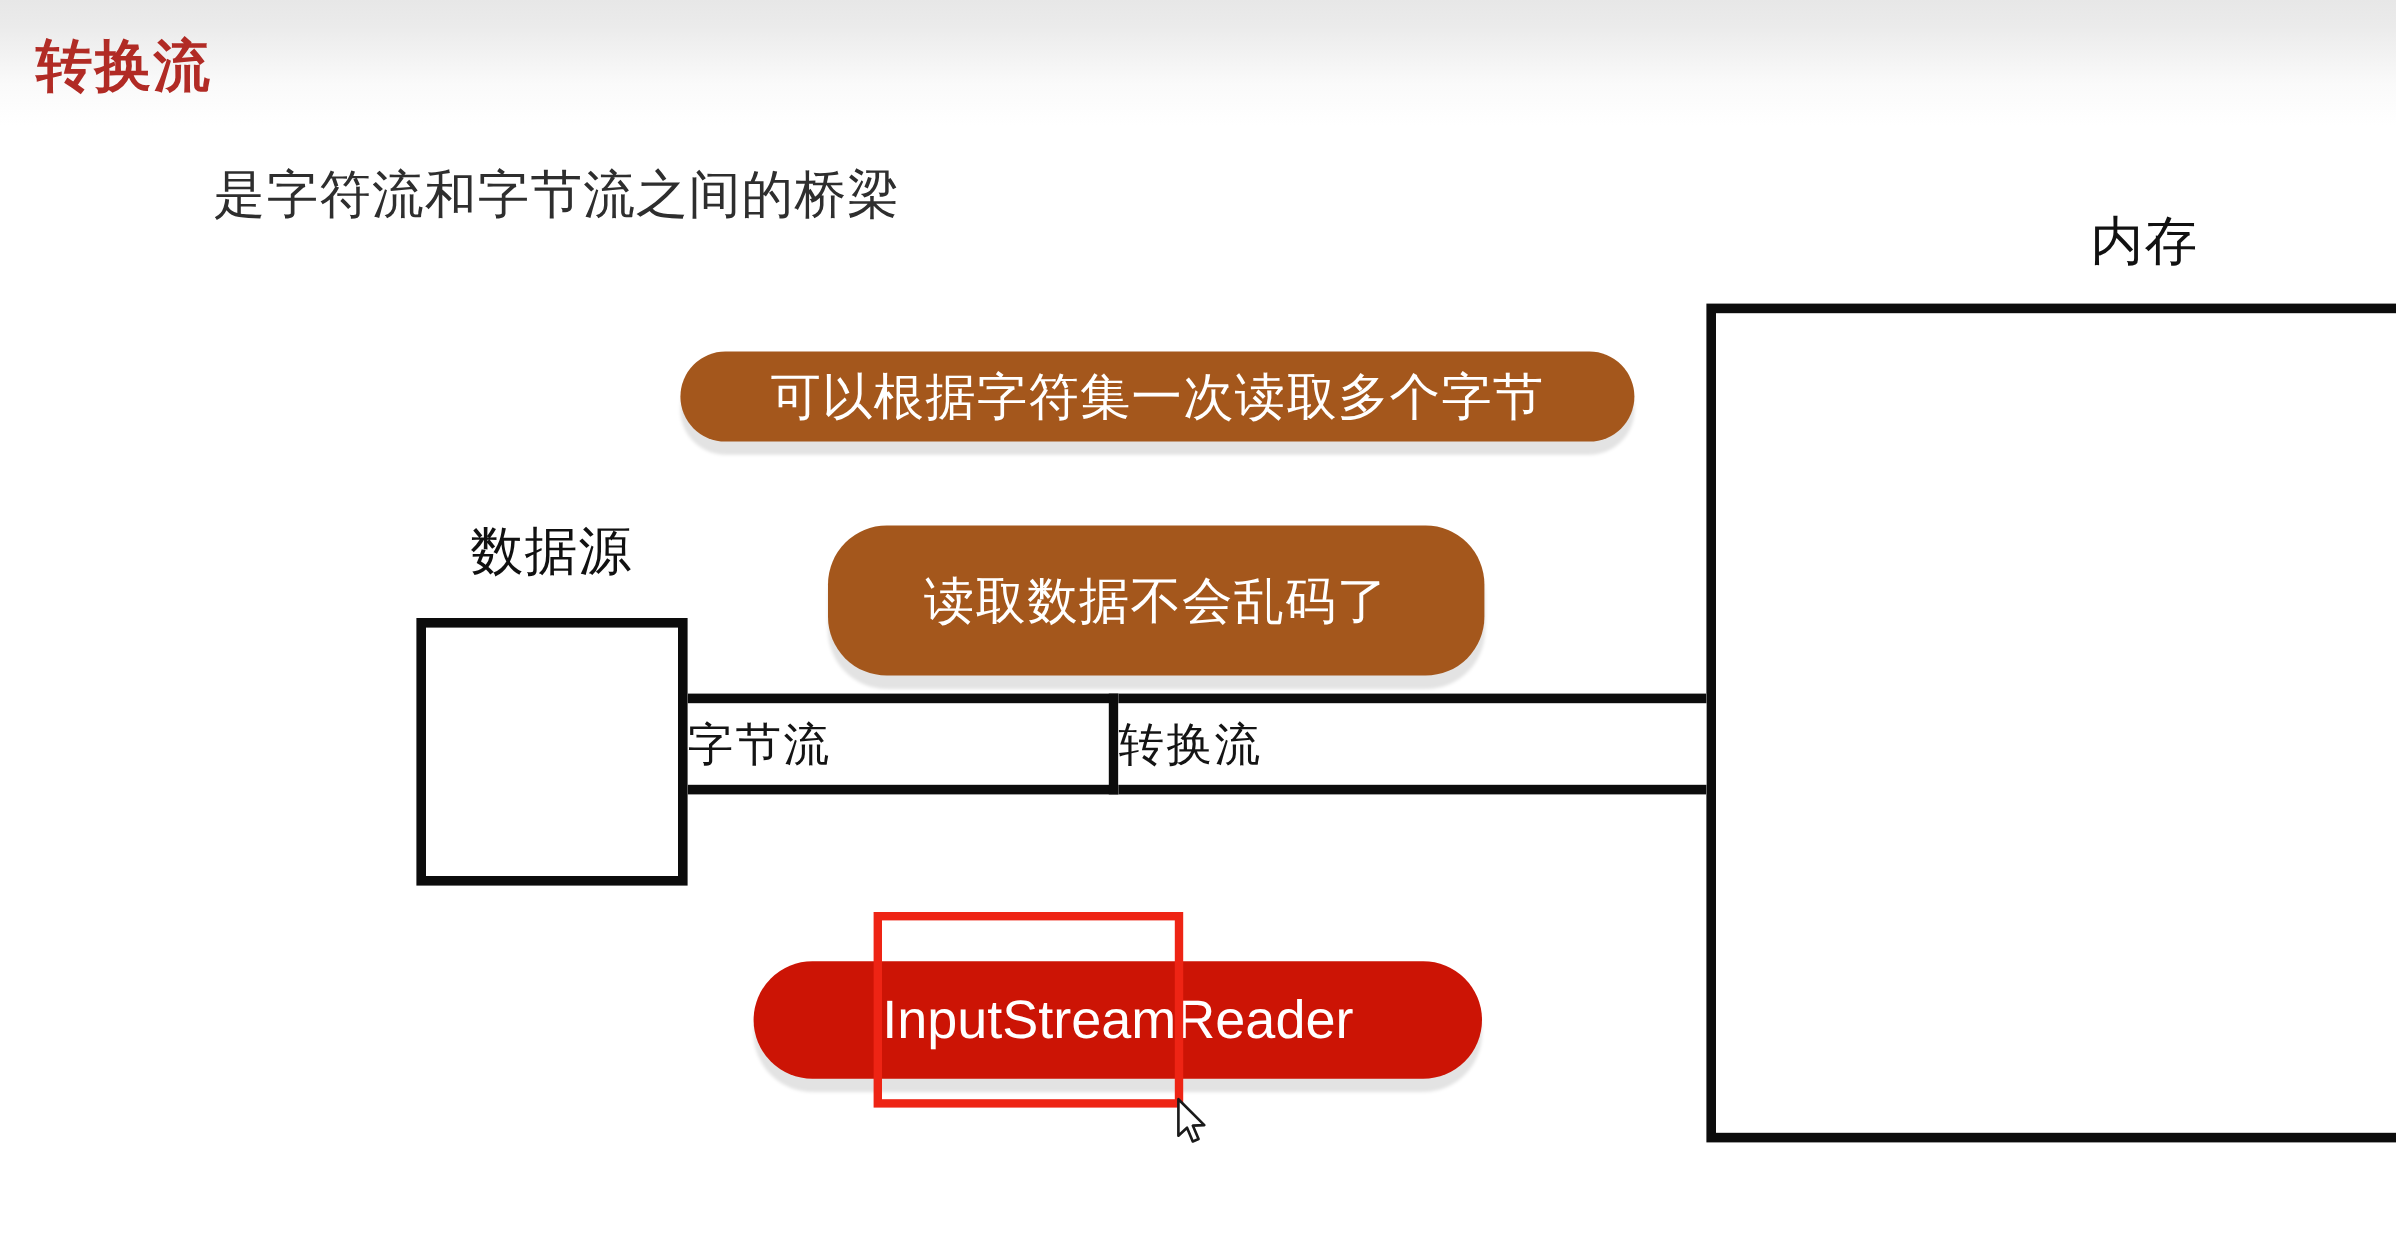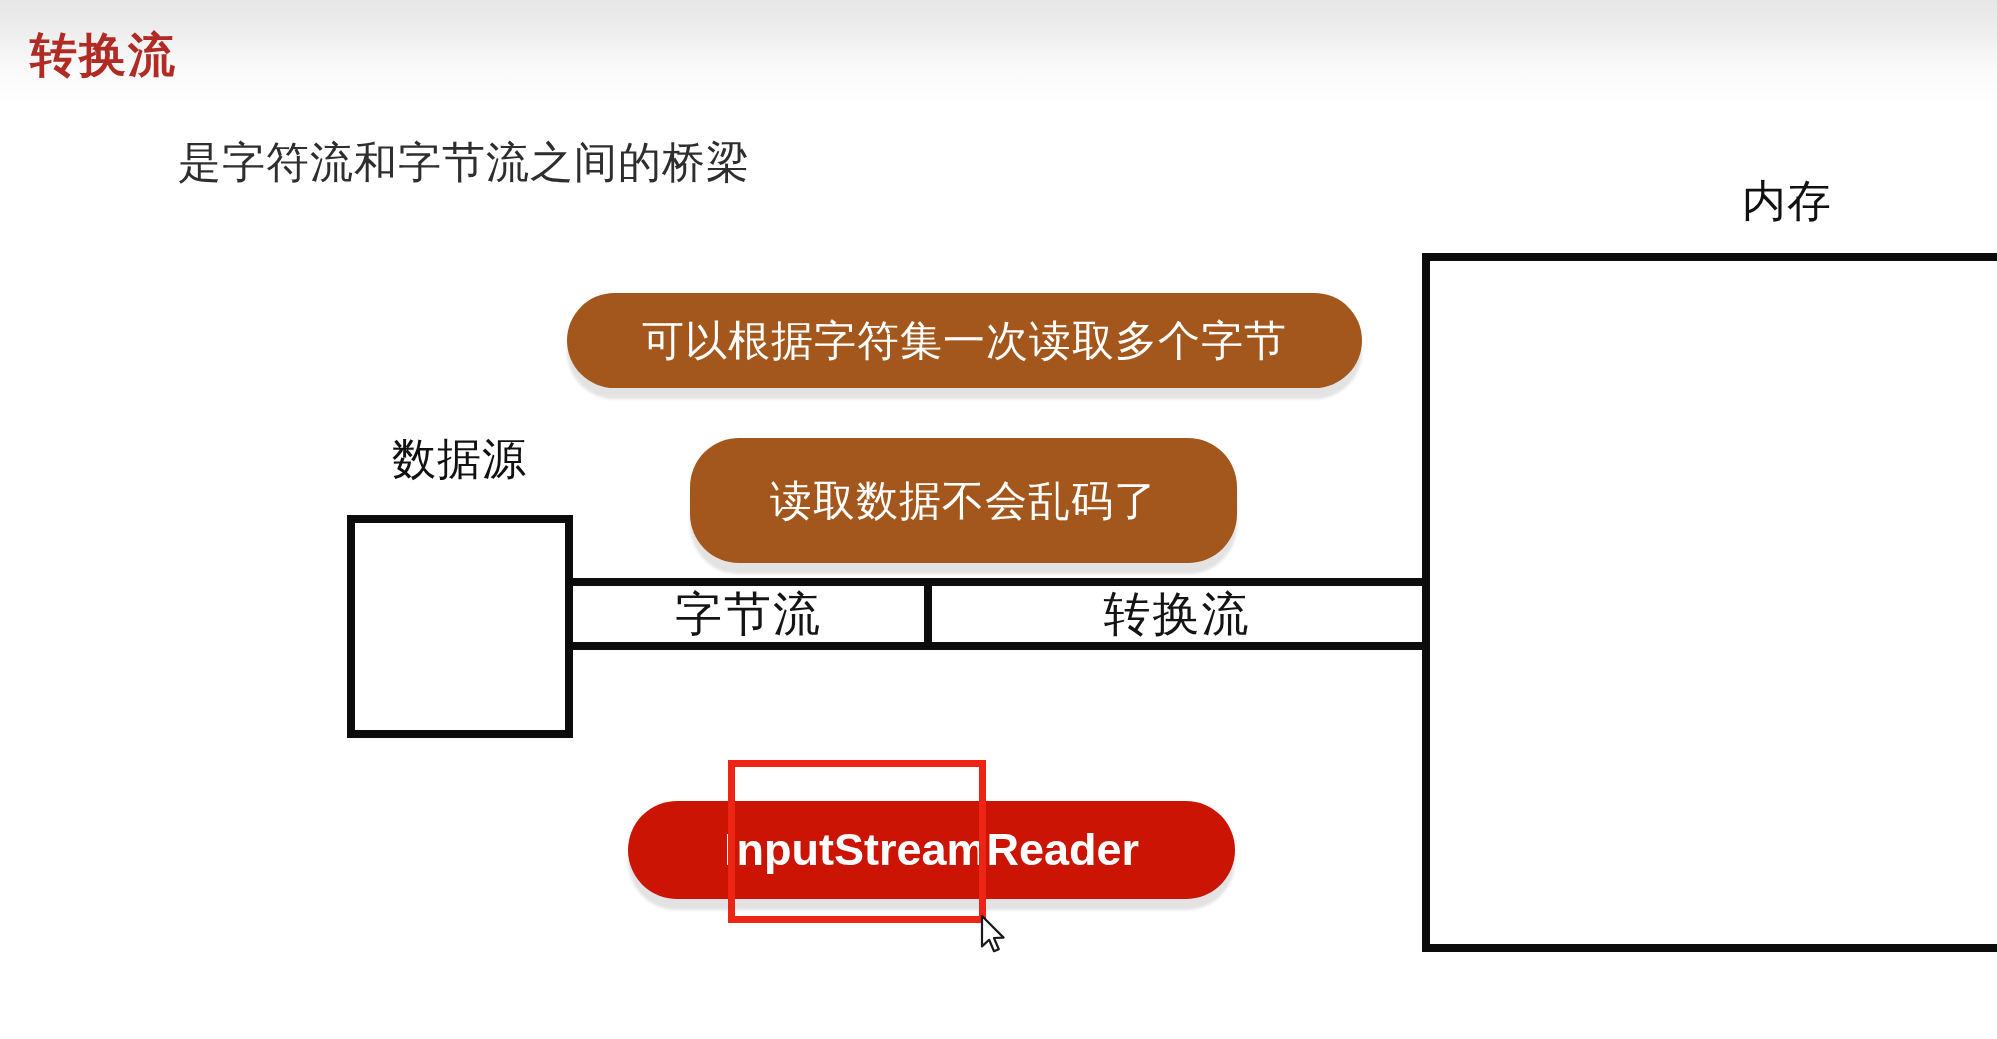--- a/index.html
+++ b/index.html
@@ -52,27 +52,26 @@
   }
   .source-box {
     left: 347px; top: 515px;
     width: 226px; height: 223px;
     border: 8px solid var(--line-black, #0c0c0c);
     background: #ffffff;
     box-sizing: border-box;
     z-index: 2;
   }
   .cell {
-    top: 578px; height: 72px;
+    top: 578px; height: 84px;
     box-sizing: border-box;
     background: #ffffff;
     display: flex;
     align-items: center;
-    justify-content: center;
-    font-size: 47px;
+    font-size: 38px;
     color: #141414;
     letter-spacing: 2px;
     z-index: 1;
   }
   .cell-byte {
     left: 573px; width: 359px;
     border-top: 8px solid var(--line-black, #0c0c0c);
     border-bottom: 8px solid var(--line-black, #0c0c0c);
     border-right: 8px solid var(--line-black, #0c0c0c);
   }
@@ -87,40 +86,39 @@
     display: flex;
     align-items: center;
     justify-content: center;
     color: #ffffff;
     white-space: nowrap;
     box-shadow: 0 11px 3px var(--shadow-gray, #e3e3e3);
   }
   .pill-brown { background: var(--brown-pill, #a4571c); }
   .pill-charset {
     left: 567px; top: 293px;
-    width: 795px; height: 95px;
+    width: 795px; height: 75px;
     border-radius: 48px;
     font-size: 42px;
     letter-spacing: 1px;
   }
   .pill-nogarble {
     left: 690px; top: 438px;
     width: 547px; height: 125px;
     border-radius: 49px;
     font-size: 42px;
     letter-spacing: 1px;
   }
   .pill-red {
     left: 628px; top: 801px;
     width: 607px; height: 98px;
     border-radius: 49px;
     background: var(--red-pill, #cc1405);
     font-size: 45px;
     z-index: 3;
-    font-weight: bold;
   }
 
   
   .highlight-rect {
     left: 728px; top: 760px;
     width: 258px; height: 163px;
     border: 7px solid var(--highlight-red, #ee2414);
     box-sizing: border-box;
     background: transparent;
     z-index: 4;

